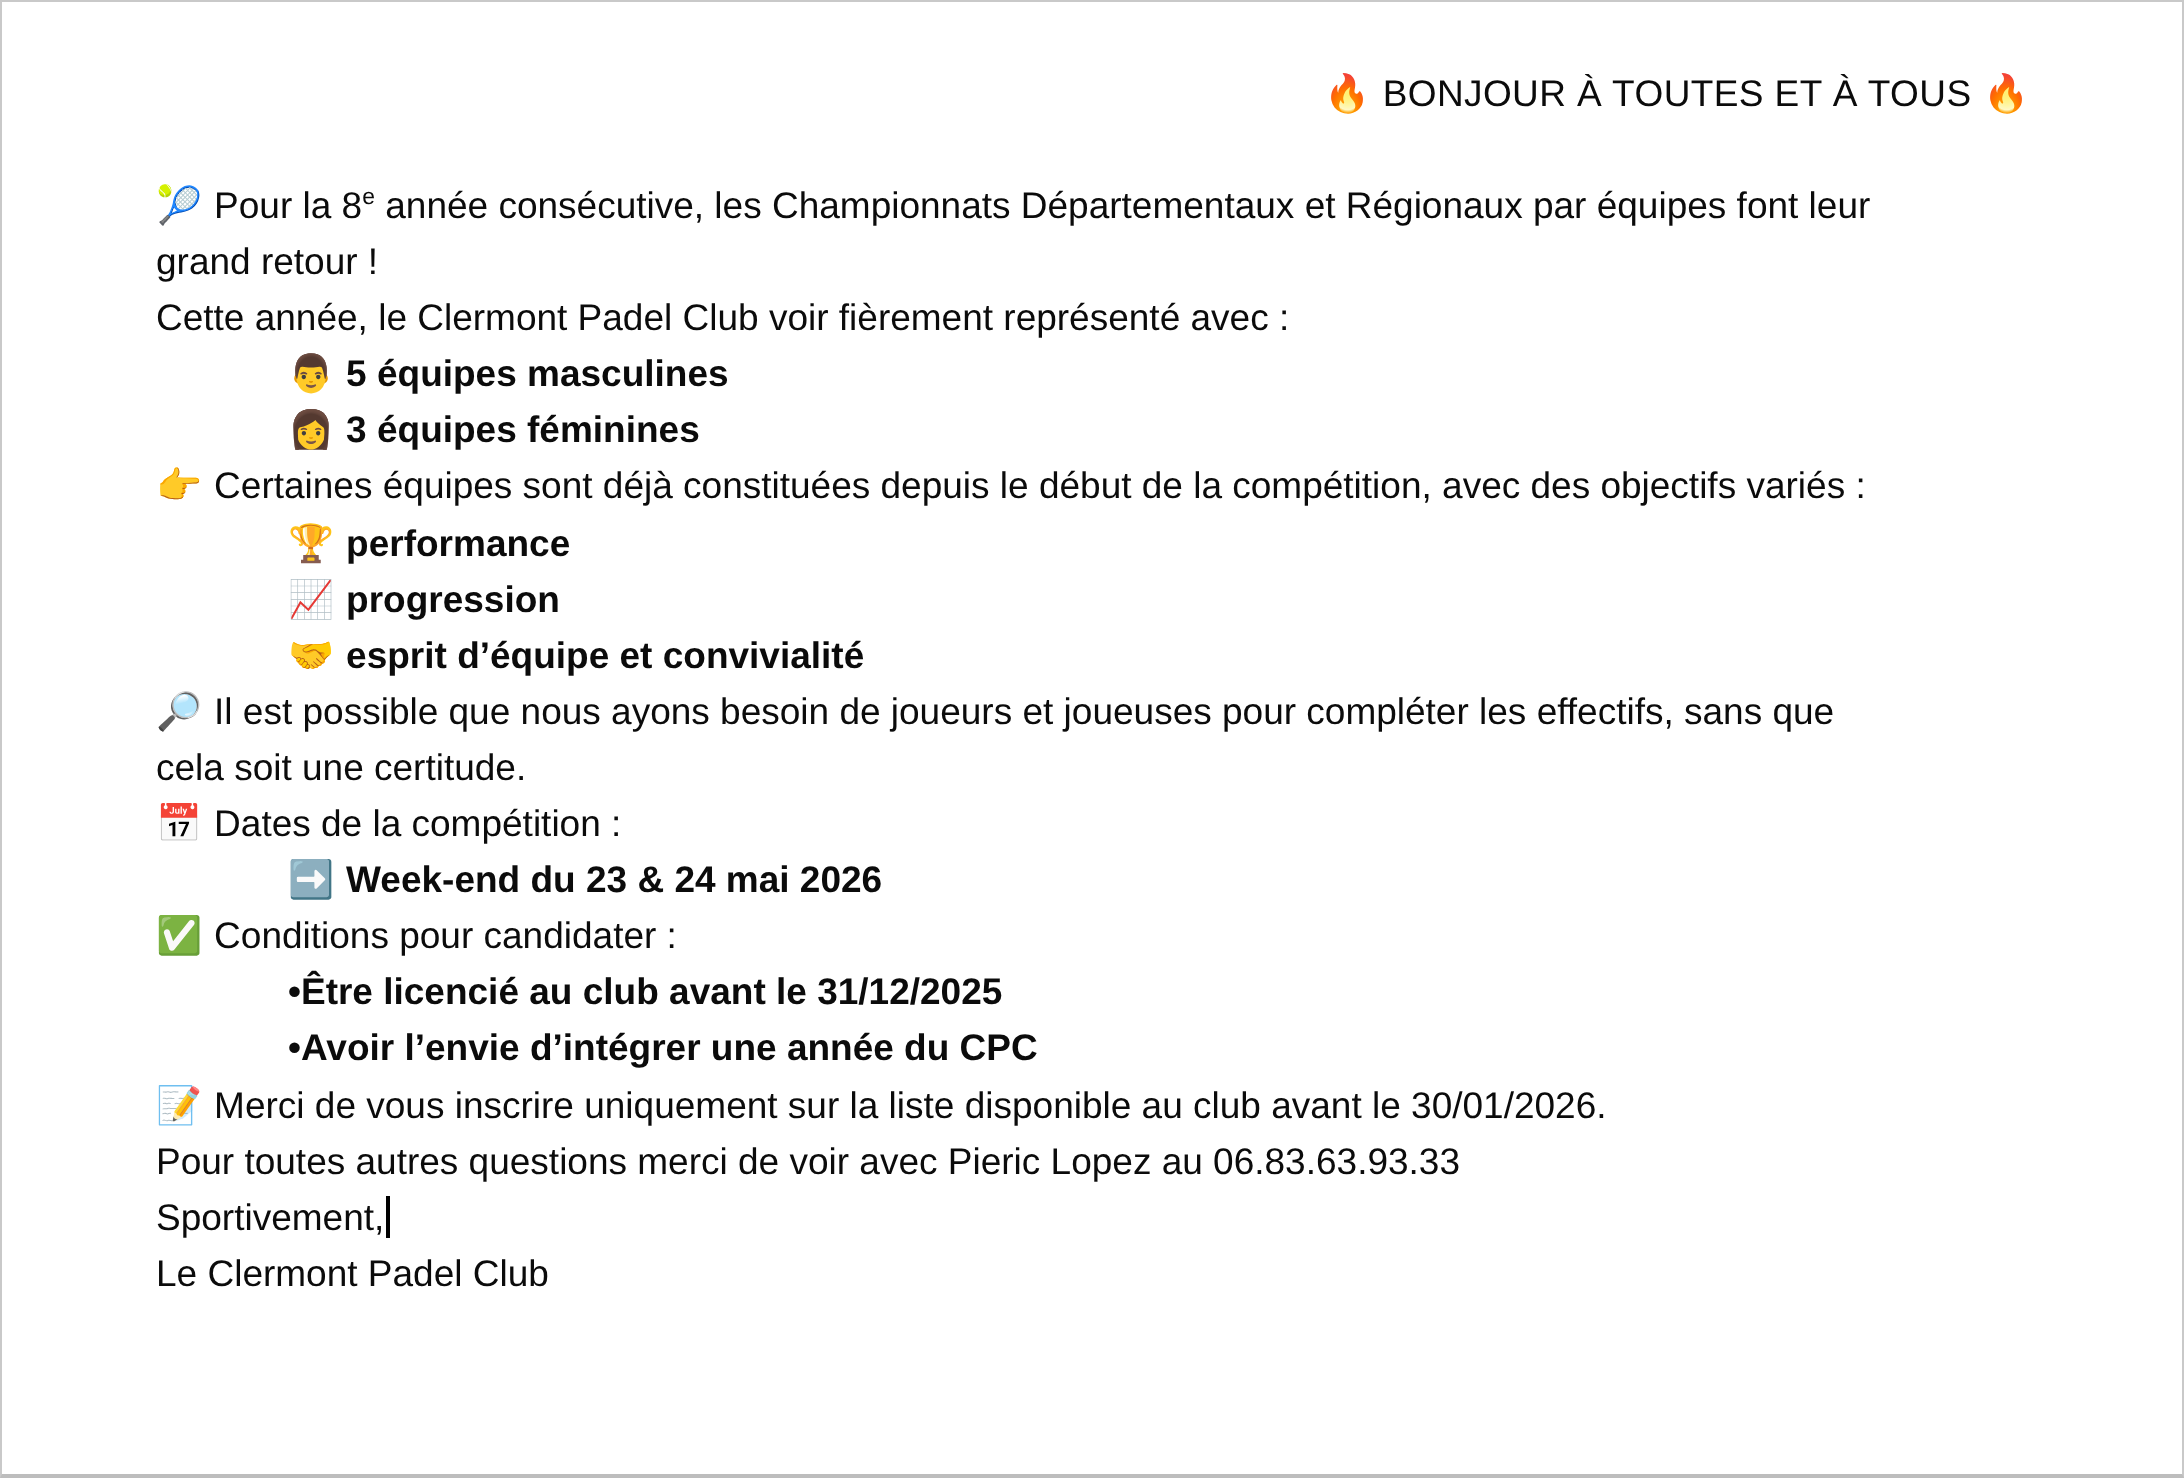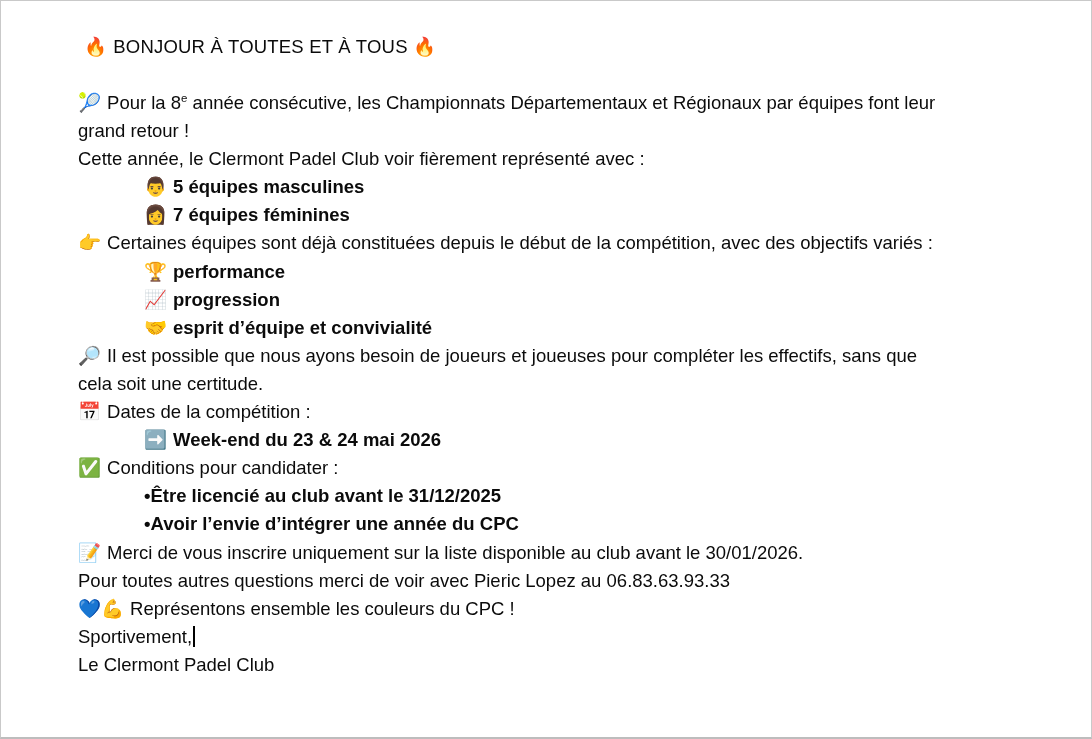--- a/index.html
+++ b/index.html
@@ -11,21 +11,21 @@
     background:#ffffff;
     border:1px solid #c9c9c9;
     border-bottom:2px solid #bdbdbd;
     padding:32px 70px 0 77px;
     font-family:"Liberation Sans", sans-serif;
     font-size:18.5px;
     color:#0b0b0b;
     overflow:hidden;
   }
   .title-line{
-    text-align:left;
+    text-align:right;
     line-height:28px;
     margin-bottom:28px;
     letter-spacing:.2px;
     white-space:nowrap;
   }
   .title-line .emoji{margin:0 6px;}
   .doc-body .line{
     line-height:28.1px;
     white-space:nowrap;
   }
@@ -45,31 +45,30 @@
 
 <div class="page">
   <div class="title-line">
     <span class="emoji">🔥</span><span>BONJOUR À TOUTES ET À TOUS</span><span class="emoji">🔥</span>
   </div>
   <div class="doc-body">
       <div class="line"><span class="emoji">🎾</span><span>Pour la 8</span><sup>e</sup><span> année consécutive, les Championnats Départementaux et Régionaux par équipes font leur</span></div>
       <div class="line"><span>grand retour !</span></div>
       <div class="line"><span>Cette année, le Clermont Padel Club voir fièrement représenté avec :</span></div>
       <div class="line indent-1"><span class="emoji">👨</span><span>5 équipes masculines</span></div>
-      <div class="line indent-1"><span class="emoji">👩</span><span>7 équipes féminines</span></div>
+      <div class="line indent-1"><span class="emoji">👩</span><span>3 équipes féminines</span></div>
       <div class="line"><span class="emoji">👉</span><span>Certaines équipes sont déjà constituées depuis le début de la compétition, avec des objectifs variés :</span></div>
       <div class="line indent-1"><span class="emoji">🏆</span><span>performance</span></div>
       <div class="line indent-1"><span class="emoji">📈</span><span>progression</span></div>
       <div class="line indent-1"><span class="emoji">🤝</span><span>esprit d’équipe et convivialité</span></div>
       <div class="line"><span class="emoji">🔎</span><span>Il est possible que nous ayons besoin de joueurs et joueuses pour compléter les effectifs, sans que</span></div>
       <div class="line"><span>cela soit une certitude.</span></div>
       <div class="line"><span class="emoji">📅</span><span>Dates de la compétition :</span></div>
       <div class="line indent-1"><span class="emoji">➡️</span><span>Week-end du 23 &amp; 24 mai 2026</span></div>
       <div class="line"><span class="emoji">✅</span><span>Conditions pour candidater :</span></div>
       <div class="line indent-1"><span>•</span><span>Être licencié au club avant le 31/12/2025</span></div>
       <div class="line indent-1"><span>•</span><span>Avoir l’envie d’intégrer une année du CPC</span></div>
       <div class="line"><span class="emoji">📝</span><span>Merci de vous inscrire uniquement sur la liste disponible au club avant le 30/01/2026.</span></div>
       <div class="line"><span>Pour toutes autres questions merci de voir avec Pieric Lopez au 06.83.63.93.33</span></div>
-      <div class="line"><span class="emoji">💙💪</span><span>Représentons ensemble les couleurs du CPC !</span></div>
       <div class="line"><span>Sportivement,</span><span class="caret"></span></div>
       <div class="line"><span>Le Clermont Padel Club</span></div>
     </div>
 </div>
 
 </body></html>

